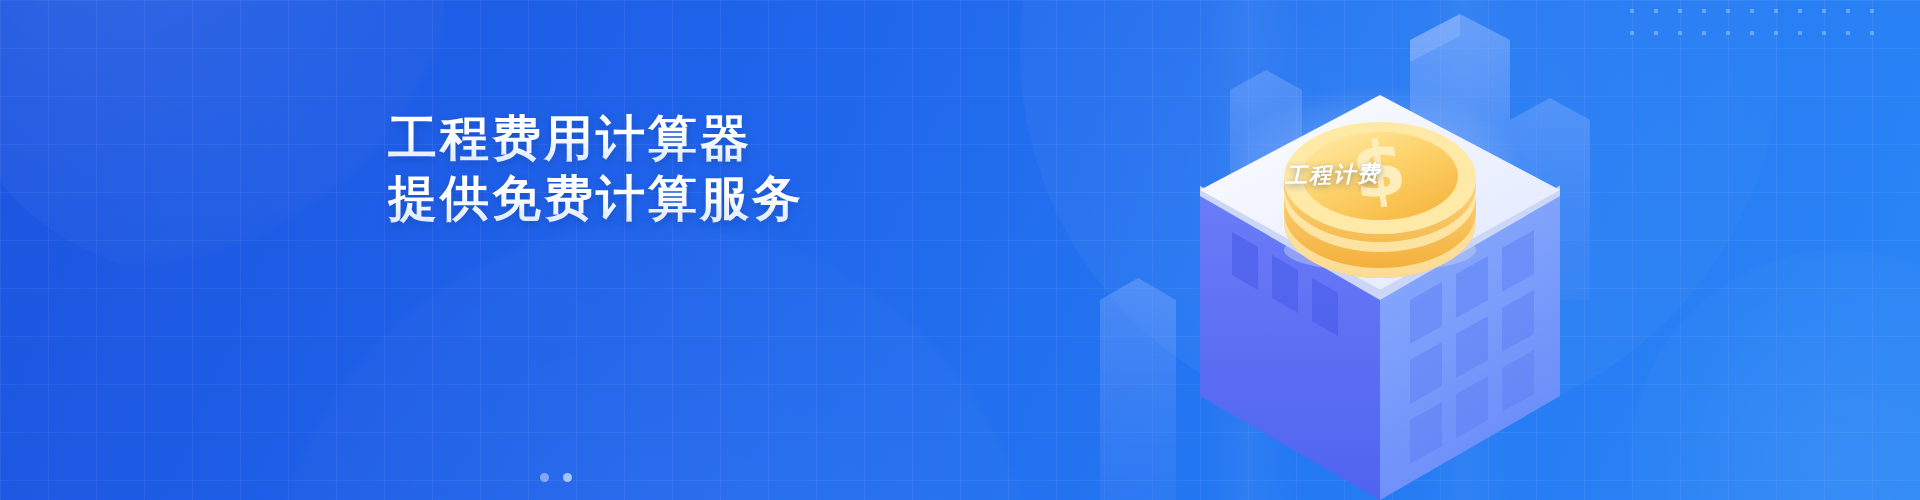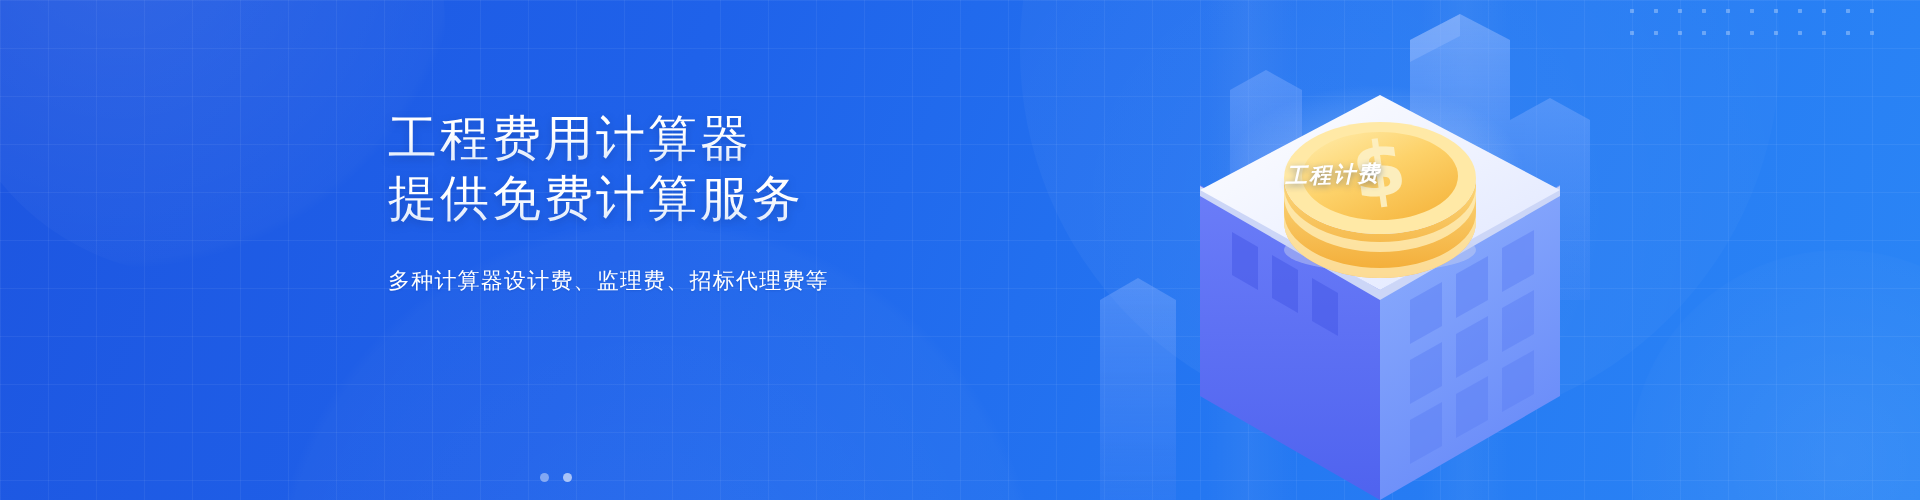--- a/index.html
+++ b/index.html
@@ -51,21 +51,21 @@
          background:linear-gradient(to right, rgba(255,255,255,0), rgba(255,255,255,.045), rgba(255,255,255,0));
          pointer-events:none; }
 
   
   .copy{
     position:absolute; left:388px; top:110px;
     width:560px;
   }
   .headline{
     font-family:"DejaVu Sans","Liberation Sans",sans-serif;
-    font-weight:400;
+    font-weight:700;
     font-size:49px;
     line-height:58px;
     letter-spacing:3px;
     background:linear-gradient(180deg,#ffffff 38%,#d9e6fb 100%);
     -webkit-background-clip:text;
     background-clip:text;
     color:transparent;
     -webkit-text-fill-color:transparent;
     filter:drop-shadow(0 3px 4px rgba(10,44,120,.30));
     white-space:nowrap;
@@ -122,21 +122,20 @@
   <div class="soft-circle c2"></div>
   <div class="soft-circle c4"></div>
   <div class="soft-circle c3"></div>
   <div class="dot-grid"></div>
   <div class="beam" style="left:1205px"></div>
   <div class="beam" style="left:1420px"></div>
 
   <div class="copy">
     <div class="headline l1">工程费用计算器</div>
     <div class="headline l2">提供免费计算服务</div>
-    <div class="sub">多种计算器设计费、监理费、招标代理费等</div>
   </div>
 
   <div class="art">
     <svg viewBox="0 0 620 500" xmlns="http://www.w3.org/2000/svg">
       <defs>
         <linearGradient id="bldLeft" x1="0" y1="0" x2="0" y2="1">
           <stop offset="0%" stop-color="#6b7df8"></stop>
           <stop offset="100%" stop-color="#4f63ef"></stop>
         </linearGradient>
         <linearGradient id="bldRight" x1="0" y1="0" x2="0.4" y2="1">

